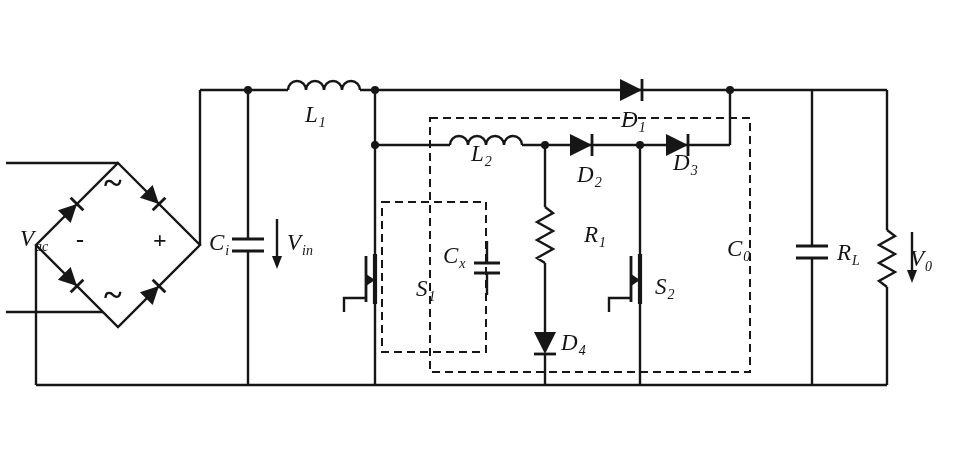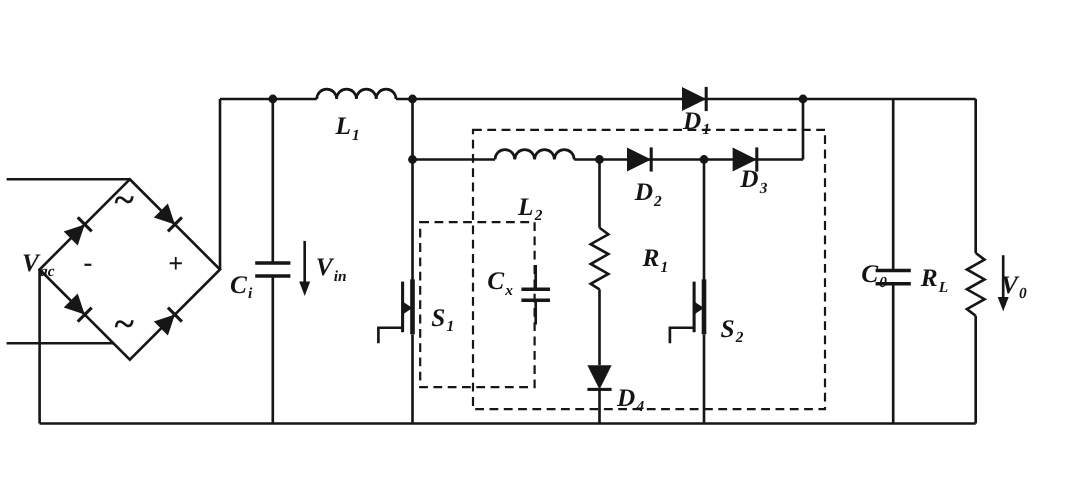--- a/index.html
+++ b/index.html
@@ -8,21 +8,21 @@
   .stage svg{position:absolute;left:0;top:0;}
   
   .w{stroke:#161616;stroke-width:2.4;fill:none;stroke-linecap:butt;stroke-linejoin:miter;}
   .med{stroke-width:2.8;}
   .plate{stroke-width:3.2;}
   .chan{stroke-width:4.2;}
   .gate{stroke-width:2.8;}
   .f{fill:#161616;stroke:none;}
   .dash{stroke:#161616;stroke-width:2;fill:none;stroke-dasharray:8 5;}
   
-  .lbl{position:absolute;color:#141414;font-style:italic;font-weight:700;font-size:23px;
+  .lbl{position:absolute;color:#141414;font-style:italic;font-weight:400;font-size:23px;
        line-height:1;white-space:nowrap;}
   .lbl sub{font-size:14px;line-height:0;vertical-align:-0.35em;margin-left:1px;}
   .lbl.sym{font-style:normal;font-weight:700;font-size:24px;}
   .lbl.wave{font-style:normal;font-weight:700;font-size:34px;}
 </style>
 </head>
 <body>
 
 <div class="stage">
 
@@ -150,29 +150,29 @@
       <circle class="f" cx="640" cy="145" r="4"></circle>
       <circle class="f" cx="730" cy="90" r="4"></circle>
     </g>
   </svg>
 
   <span class="lbl" style="left:20px;top:227px"><span>V</span><sub>ac</sub></span>
   <span class="lbl sym" style="left:76px;top:227px"><span>-</span></span>
   <span class="lbl sym" style="left:153px;top:228px"><span>+</span></span>
   <span class="lbl wave" style="left:104px;top:166px"><span>~</span></span>
   <span class="lbl wave" style="left:104px;top:278px"><span>~</span></span>
-  <span class="lbl" style="left:209px;top:247px"><span>C</span><sub>i</sub></span>
+  <span class="lbl" style="left:209px;top:231px"><span>C</span><sub>i</sub></span>
   <span class="lbl" style="left:287px;top:231px"><span>V</span><sub>in</sub></span>
   <span class="lbl" style="left:305px;top:103px"><span>L</span><sub>1</sub></span>
-  <span class="lbl" style="left:392px;top:277px"><span>S</span><sub>1</sub></span>
+  <span class="lbl" style="left:416px;top:277px"><span>S</span><sub>1</sub></span>
   <span class="lbl" style="left:443px;top:244px"><span>C</span><sub>x</sub></span>
-  <span class="lbl" style="left:471px;top:176px"><span>L</span><sub>2</sub></span>
-  <span class="lbl" style="left:621px;top:98px"><span>D</span><sub>1</sub></span>
+  <span class="lbl" style="left:471px;top:142px"><span>L</span><sub>2</sub></span>
+  <span class="lbl" style="left:621px;top:108px"><span>D</span><sub>1</sub></span>
   <span class="lbl" style="left:577px;top:163px"><span>D</span><sub>2</sub></span>
   <span class="lbl" style="left:673px;top:151px"><span>D</span><sub>3</sub></span>
   <span class="lbl" style="left:584px;top:223px"><span>R</span><sub>1</sub></span>
-  <span class="lbl" style="left:561px;top:350px"><span>D</span><sub>4</sub></span>
-  <span class="lbl" style="left:655px;top:287px"><span>S</span><sub>2</sub></span>
-  <span class="lbl" style="left:783px;top:237px"><span>C</span><sub>0</sub></span>
+  <span class="lbl" style="left:561px;top:331px"><span>D</span><sub>4</sub></span>
+  <span class="lbl" style="left:655px;top:275px"><span>S</span><sub>2</sub></span>
+  <span class="lbl" style="left:727px;top:237px"><span>C</span><sub>0</sub></span>
   <span class="lbl" style="left:837px;top:241px"><span>R</span><sub>L</sub></span>
   <span class="lbl" style="left:910px;top:247px"><span>V</span><sub>0</sub></span>
 
 </div>
 
 </body></html>

